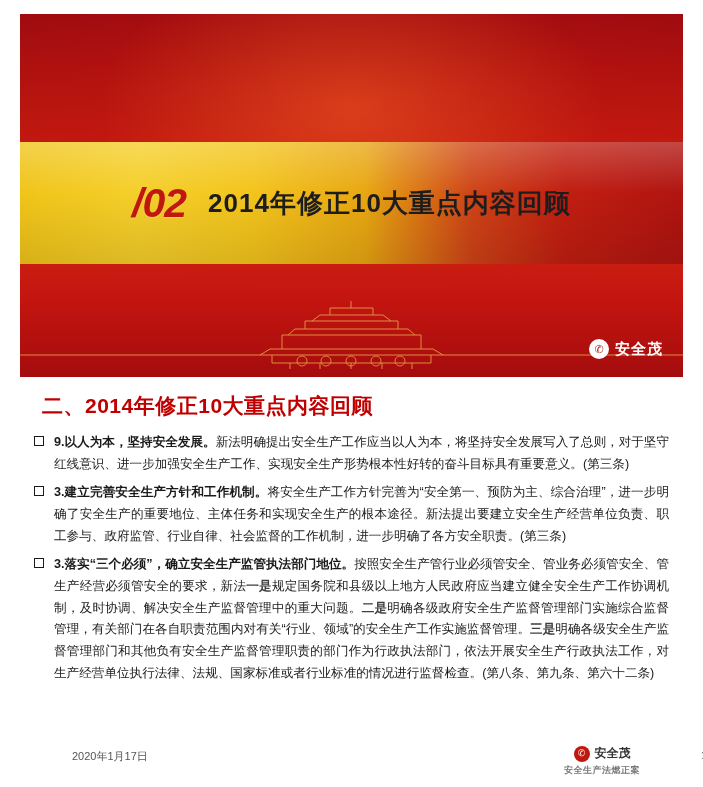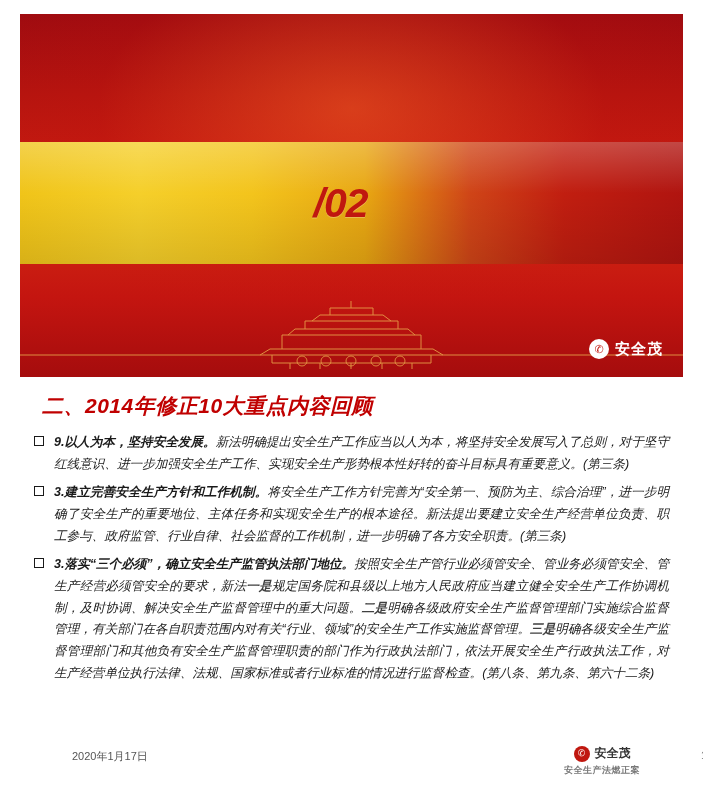--- a/index.html
+++ b/index.html
@@ -124,21 +124,20 @@
     font-weight: bold;
     letter-spacing: 1px;
   }
 
   
   .content {
     position: absolute;
     left: 0;
     top: 392px;
     width: 703px;
-    font-style: italic;
   }
   .section-heading {
     margin: 0 0 12px 42px;
     color: #c00000;
     font-size: 21px;
     font-weight: bold;
     letter-spacing: 0.5px;
   }
 
   .bullets {
@@ -235,20 +234,21 @@
 
 <div class="page">
 
   <div class="banner">
     <div class="banner-glow"></div>
 
     <div class="band">
       <div class="band-shine"></div>
       <div class="band-content">
         <span class="slide-number">/02</span>
+        <span class="slide-title">2014年修正10大重点内容回顾</span>
       </div>
     </div>
 
     <div class="skyline">
       <svg viewBox="0 0 663 80" preserveAspectRatio="none" aria-hidden="true">
         <g fill="none" stroke="#e8a34a" stroke-width="1" opacity="0.85">
           <path d="M0 64 H240"></path>
           <path d="M423 64 H663"></path>
           <path d="M240 64 L250 58 H413 L423 64 Z"></path>
           <path d="M262 58 V44 H401 V58"></path>

